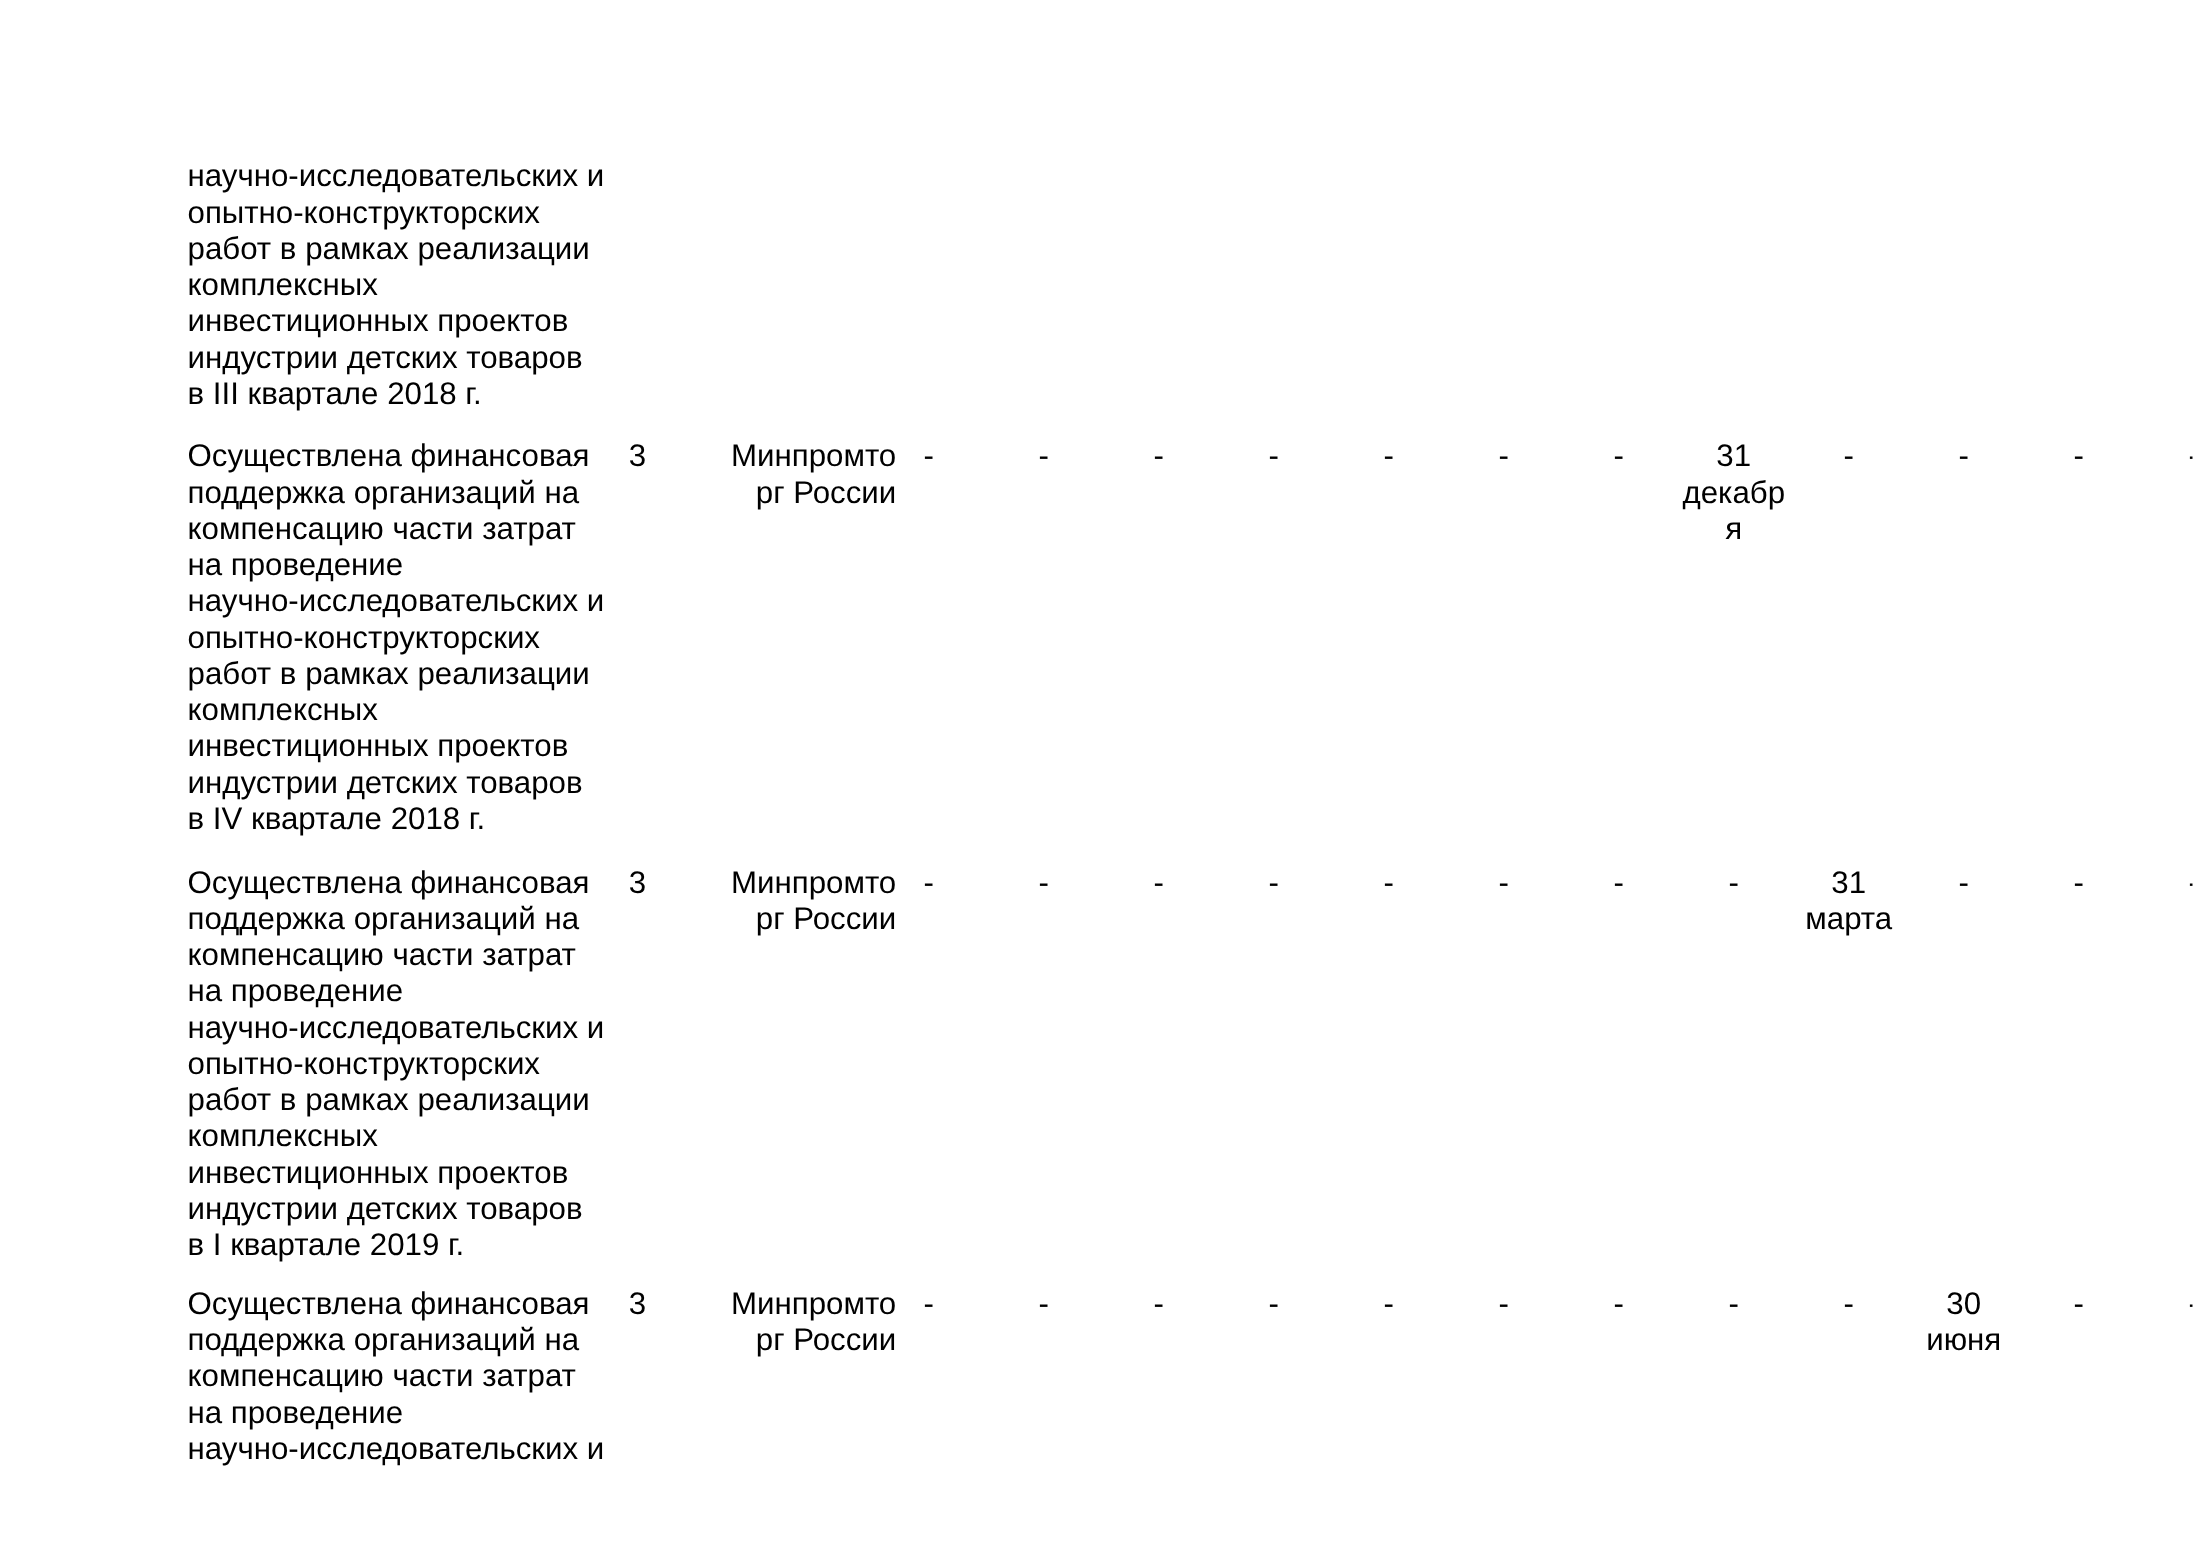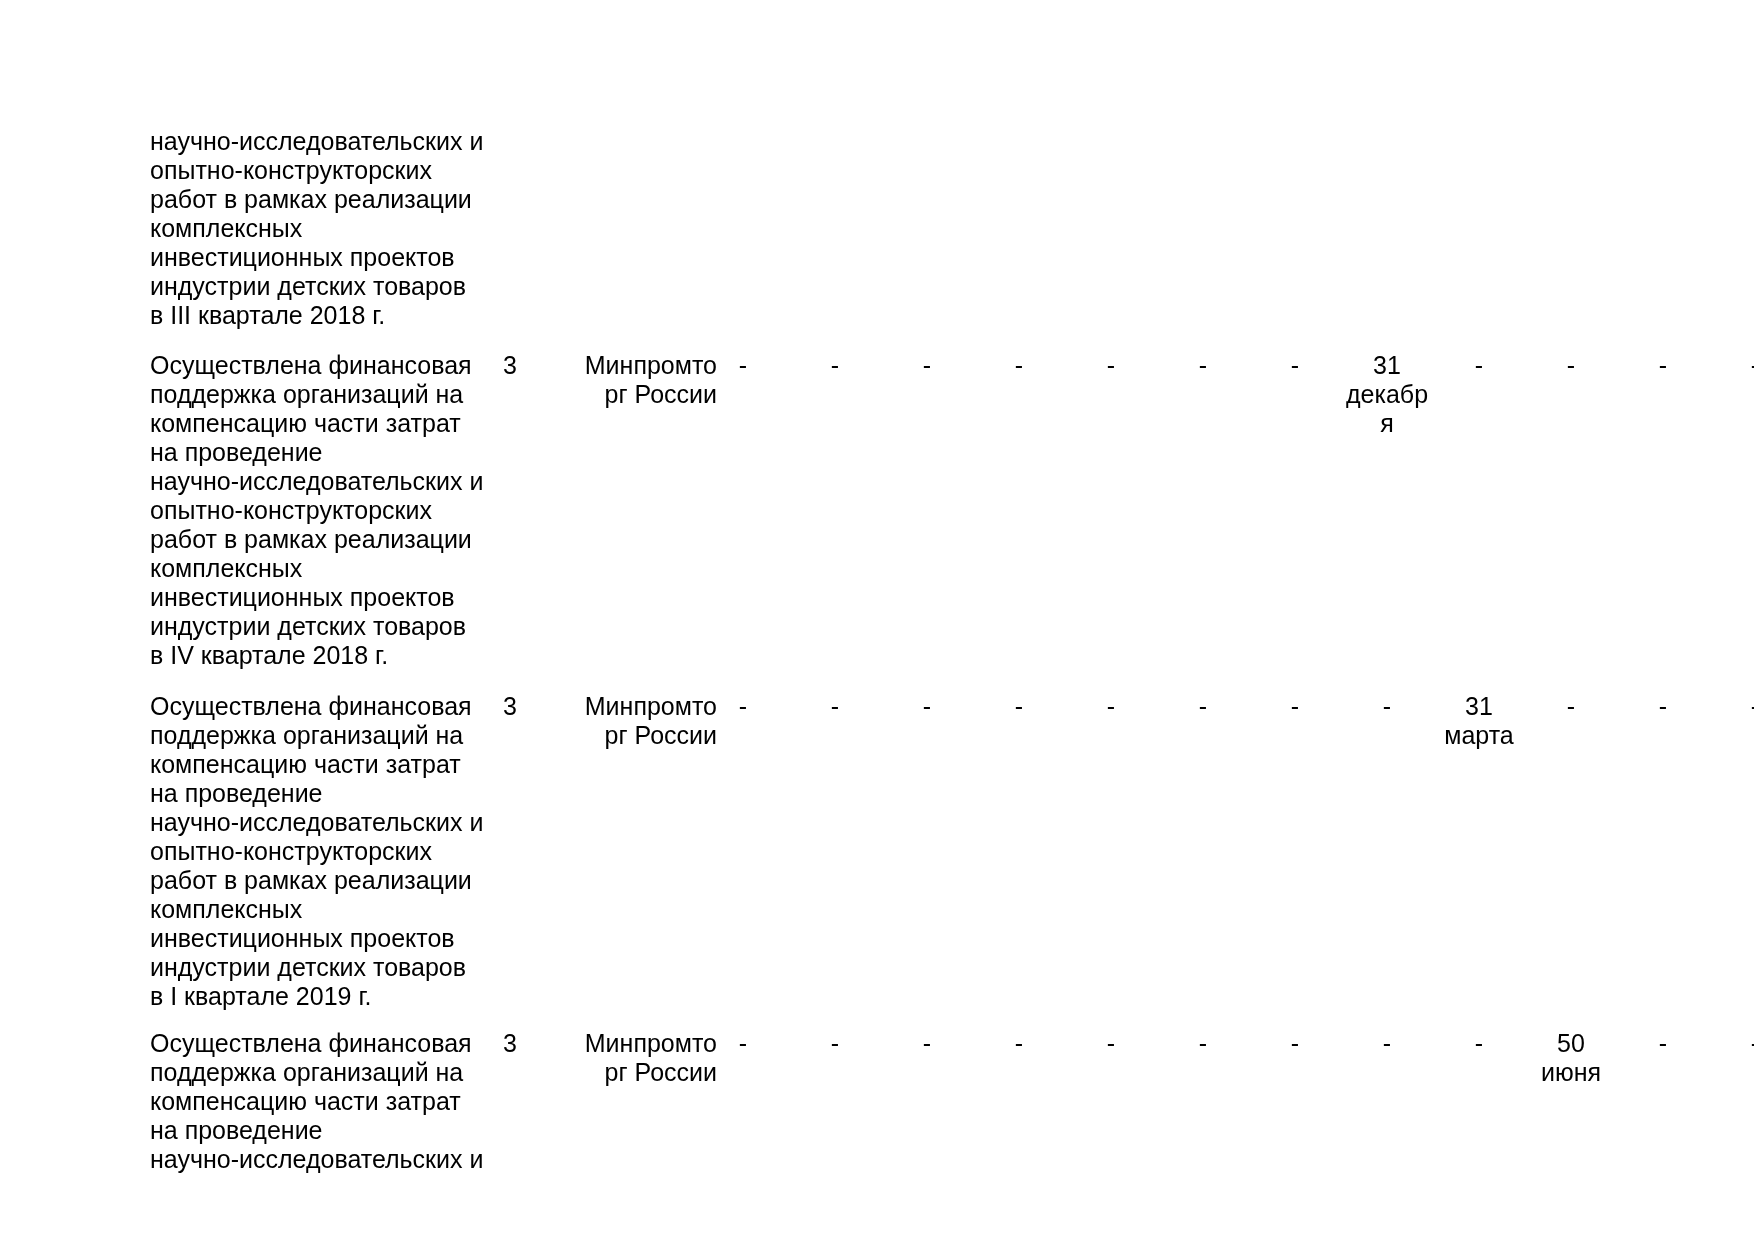--- a/index.html
+++ b/index.html
@@ -158,19 +158,19 @@
 рг России</div>
     <div class="cell pc pc0">-</div>
     <div class="cell pc pc1">-</div>
     <div class="cell pc pc2">-</div>
     <div class="cell pc pc3">-</div>
     <div class="cell pc pc4">-</div>
     <div class="cell pc pc5">-</div>
     <div class="cell pc pc6">-</div>
     <div class="cell pc pc7">-</div>
     <div class="cell pc pc8">-</div>
-    <div class="cell pc pc9">50
+    <div class="cell pc pc9">30
 июня</div>
     <div class="cell pc pc10">-</div>
     <div class="cell pc pc11">-</div>
   </div>
 
 </div>
 
 </body></html>

